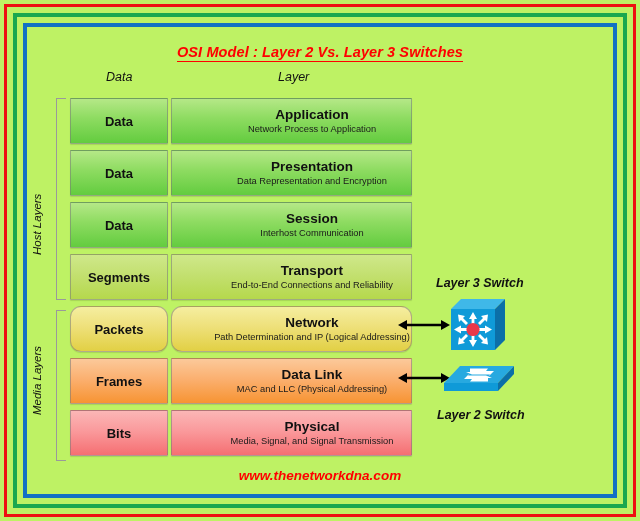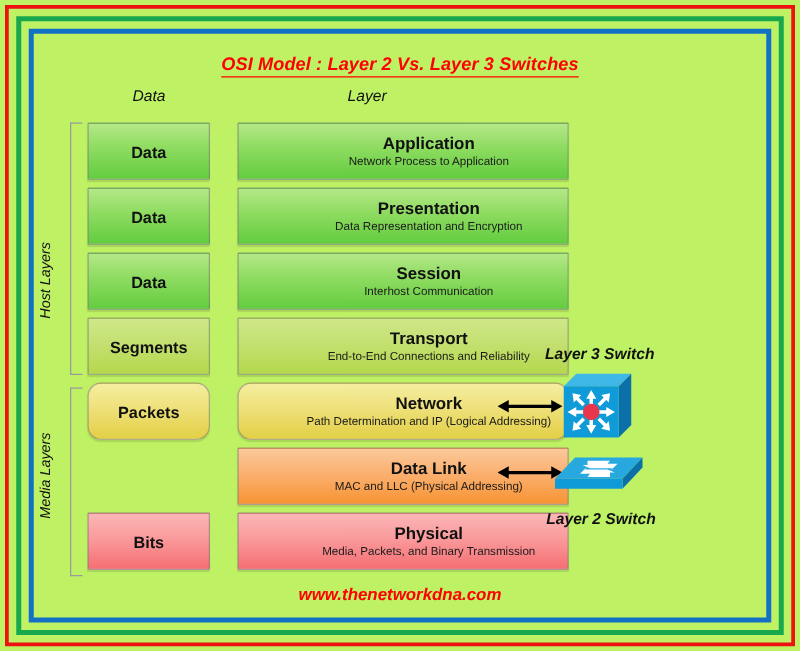--- a/index.html
+++ b/index.html
@@ -118,22 +118,22 @@
     align-items: center;
     justify-content: center;
     text-align: center;
     box-shadow: 0 1px 1px rgba(0,0,0,0.12);
   }
   .cell-data {
     left: 0;
     width: 98px;
   }
   .cell-layer {
-    left: 120px;
-    width: 265px;
+    left: 101px;
+    width: 241px;
     padding-left: 41px;
   }
   .cell-data .pdu {
     font-size: 13px;
     font-weight: bold;
     color: #111111;
   }
   .cell-layer .lname {
     font-size: 13.5px;
     font-weight: bold;
@@ -259,33 +259,36 @@
       <div class="cell cell-data g-yellow">
         <div class="pdu">Packets</div>
       </div>
       <div class="cell cell-layer g-yellow">
         <div class="lname">Network</div>
         <div class="ldesc">Path Determination and IP (Logical Addressing)</div>
       </div>
     </div>
 
     <div class="row">
+      <div class="cell cell-data g-orange">
+        <div class="pdu">Frames</div>
+      </div>
       <div class="cell cell-layer g-orange">
         <div class="lname">Data Link</div>
         <div class="ldesc">MAC and LLC (Physical Addressing)</div>
       </div>
     </div>
 
     <div class="row">
       <div class="cell cell-data g-red">
         <div class="pdu">Bits</div>
       </div>
       <div class="cell cell-layer g-red">
         <div class="lname">Physical</div>
-        <div class="ldesc">Media, Packets, and Binary Transmission</div>
+        <div class="ldesc">Media, Signal, and Signal Transmission</div>
       </div>
     </div>
 
   </div>
 
   <div class="arrow arrow-network">
     <svg width="52" height="14" viewBox="0 0 52 14">
       <line x1="7" y1="7" x2="45" y2="7" stroke="#000000" stroke-width="2.6"></line>
       <polygon points="0,7 9,2 9,12" fill="#000000"></polygon>
       <polygon points="52,7 43,2 43,12" fill="#000000"></polygon>

